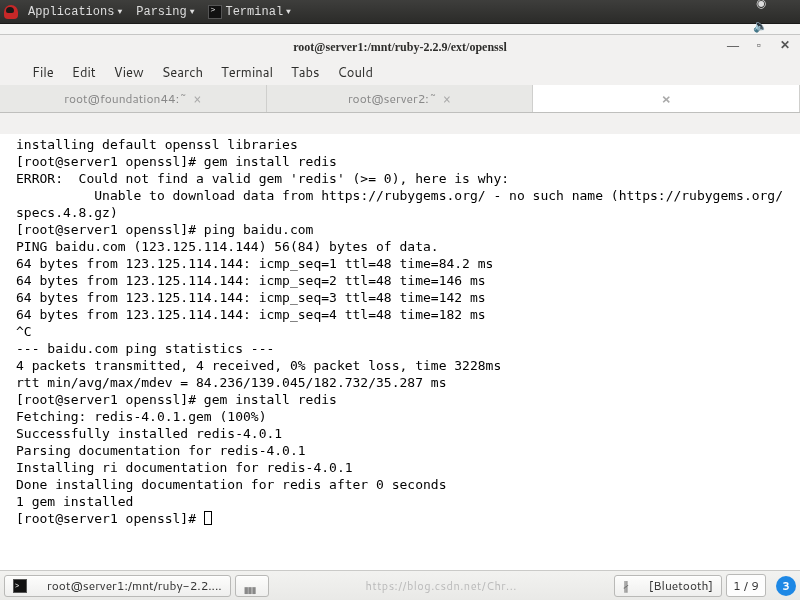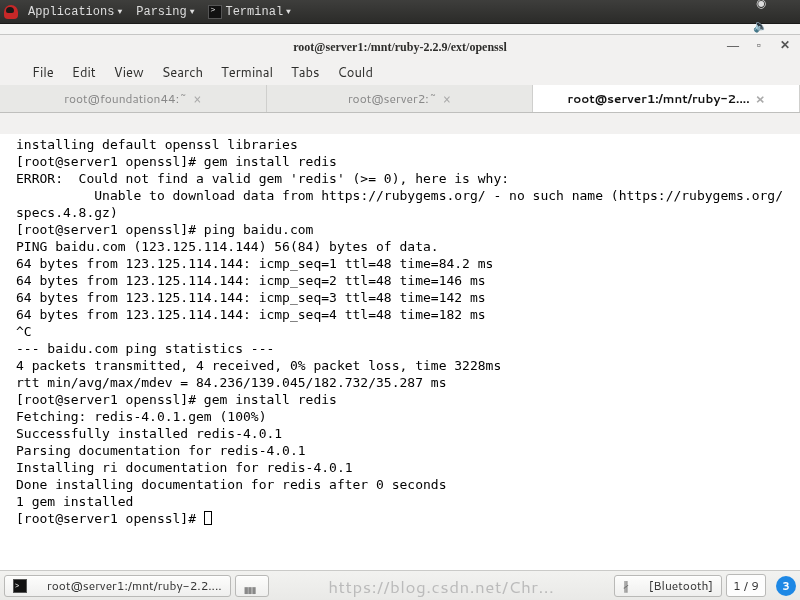--- a/index.html
+++ b/index.html
@@ -27,21 +27,21 @@
   .tabbar { height: 28px; display: flex; border-bottom: 1px solid #bfbfbd; background: #e8e8e6; }
   .tab { flex: 1; display: flex; align-items: center; justify-content: center; gap: 6px; font-size: 12px; color: #888; border-right: 1px solid #cfcfcd; position: relative; cursor: pointer; padding: 0 8px; }
   .tab.active { background: #fff; color: #111; font-weight: bold; }
   .tab-close { color: #aaa; font-size: 13px; cursor: pointer; }
   .term-body { background: #fff; color: #000; font-family: "DejaVu Sans Mono", monospace; font-size: 13px; line-height: 17px; padding: 2px 16px; height: 554px; overflow: hidden; white-space: pre-wrap; word-break: break-all; margin-top: 21px; }
   .cursor-box { display: inline-block; width: 8px; height: 14px; border: 1px solid #000; vertical-align: -2px; }
   
   
   .taskbar { position: absolute; left: 0; right: 0; bottom: 0; height: 30px; background: linear-gradient(#f2f2f0,#e9e9e7); border-top: 1px solid #cacac8; display: flex; align-items: center; padding: 0 4px; font-size: 12px; gap: 4px; }
   .task-btn { height: 22px; border: 1px solid #b9b9b7; background: linear-gradient(#fdfdfc,#efefee); border-radius: 3px; display: flex; align-items: center; padding: 0 8px; gap: 20px; cursor: pointer; min-width: 0; overflow: hidden; white-space: nowrap; color: #333; box-shadow: 0 1px 0 #fff inset; }
-  .task-spacer { flex: 1; color: #bbb; display: flex; align-items: center; justify-content: center; font-size: 17px; letter-spacing: 0.5px; }
+  .task-spacer { flex: 1; color: #bbb; display: flex; align-items: center; justify-content: center; font-size: 11px; letter-spacing: 0.5px; }
   .ws-indicator { border: 1px solid #b9b9b7; border-radius: 3px; padding: 2px 6px; background: #fdfdfd; color: #333; }
   .corner-badge { width: 20px; height: 20px; border-radius: 10px; background: #1e88e5; color: #fff; display: flex; align-items: center; justify-content: center; font-size: 11px; font-weight: bold; margin-left: 6px; }
   .vmm-logo { width: 16px; height: 12px; display: inline-block; position: relative; }
   .vmm-logo::before { content: "▮▮▮"; font-size: 9px; letter-spacing: -1px; color: #888; }
   .bt-logo { display: inline-block; font-size: 12px; color: #666; }
 </style>
 </head>
 <body>
 
 <div class="top-panel">
@@ -97,21 +97,20 @@
   <div class="tabbar">
     <div class="tab">
       <span>root@foundation44:~</span>
       <span class="tab-close">×</span>
     </div>
     <div class="tab">
       <span>root@server2:~</span>
       <span class="tab-close">×</span>
     </div>
     <div class="tab active">
-      <span>root@server1:/mnt/ruby-2....</span>
       <span class="tab-close">×</span>
     </div>
   </div>
   <div class="term-body" id="term-body">installing default openssl libraries
 [root@server1 openssl]# gem install redis
 ERROR:  Could not find a valid gem 'redis' (&gt;= 0), here is why:
           Unable to download data from https://rubygems.org/ - no such name (https://rubygems.org/specs.4.8.gz)
 [root@server1 openssl]# ping baidu.com
 PING baidu.com (123.125.114.144) 56(84) bytes of data.
 64 bytes from 123.125.114.144: icmp_seq=1 ttl=48 time=84.2 ms

